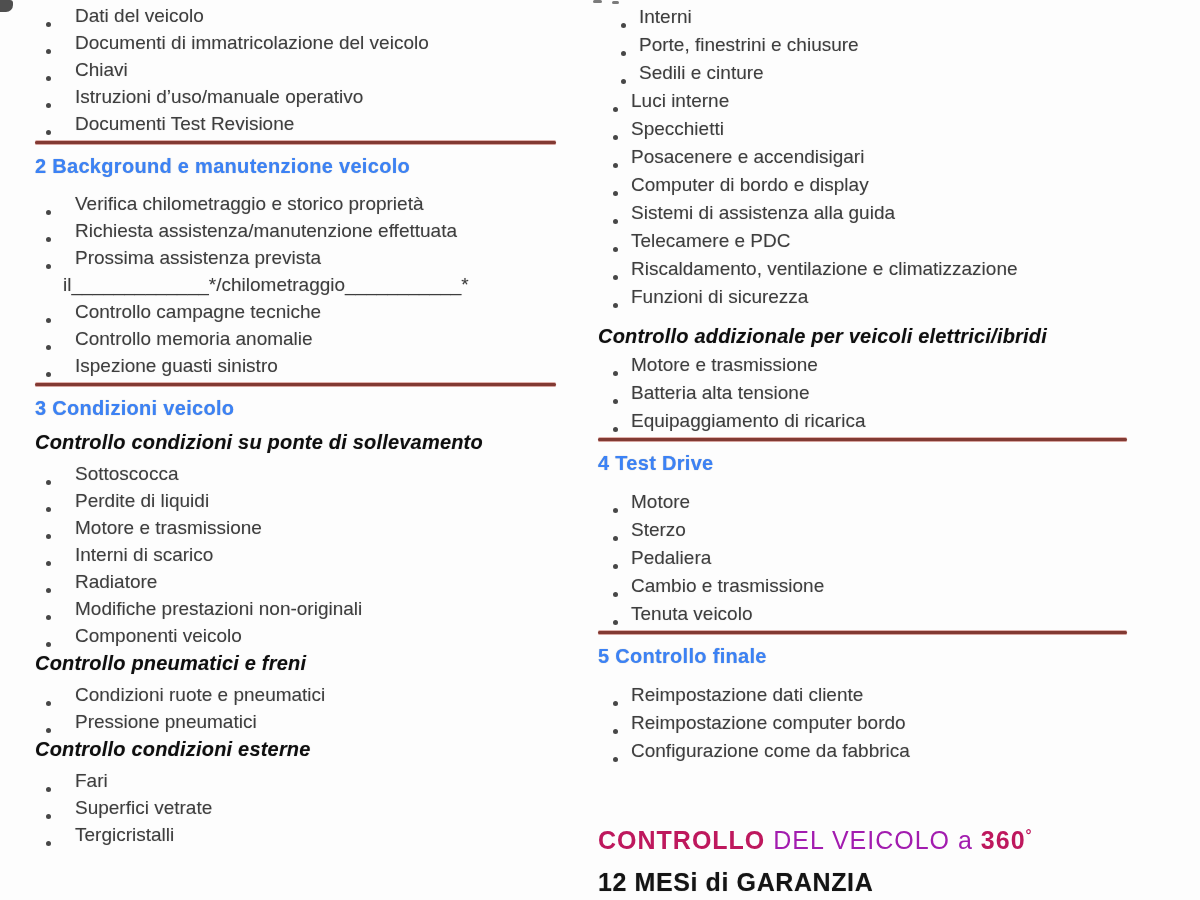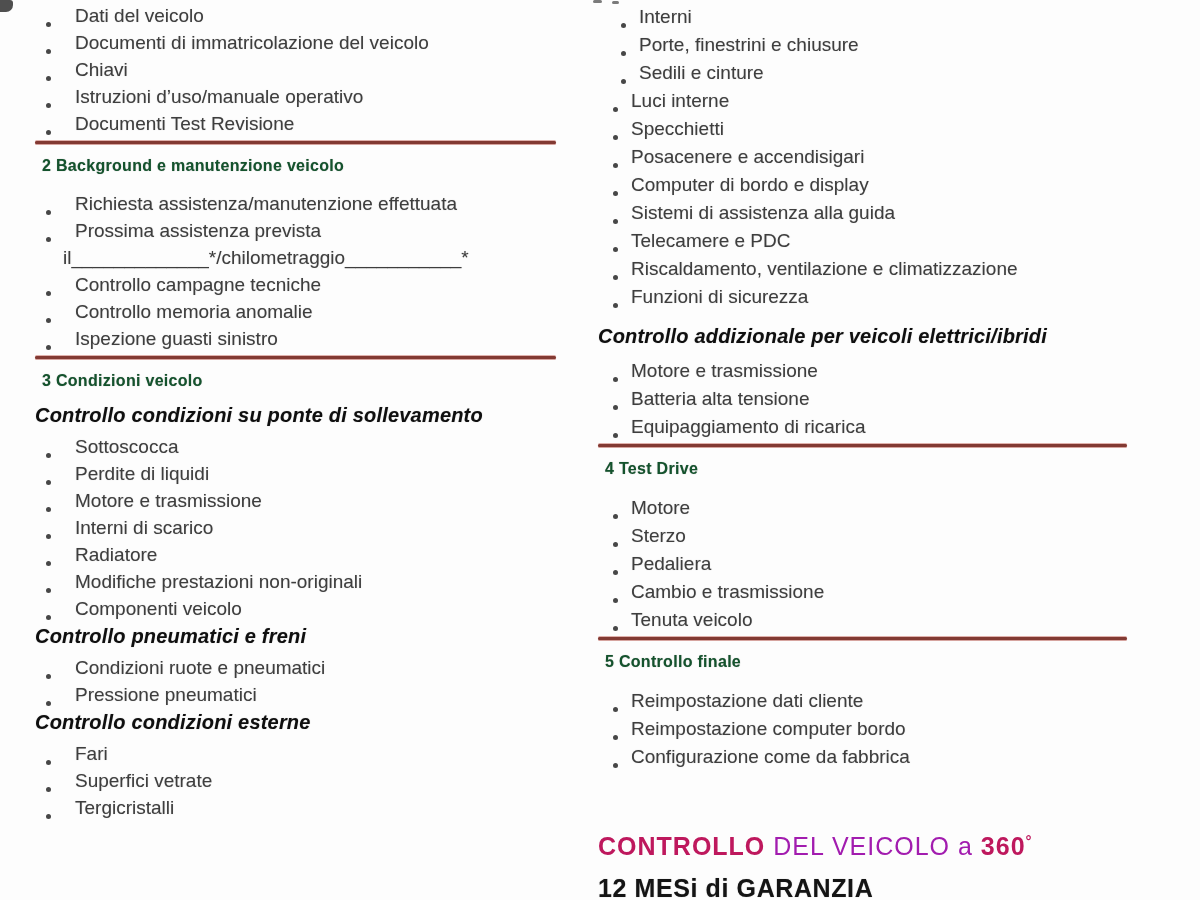--- a/index.html
+++ b/index.html
@@ -16,27 +16,27 @@
         text-shadow:0 0 1px rgba(90,90,90,.35);white-space:nowrap;}
   .col-right .item{min-height:28px;}
   .dot{width:5px;height:5px;border-radius:50%;background:#474747;flex:0 0 5px;}
   .col-left .dot{margin-left:11px;}
   .col-left .txt{margin-left:24px;}
   .col-right .dot{margin-left:15px;}
   .col-right .txt{margin-left:13px;}
   .col-right ul.first-list li:nth-child(-n+3) .dot{margin-left:23px;}
   .item.cont .txt2{margin-left:28px;}
 
-  h2.heading{font-size:16px;line-height:28px;font-weight:800;color:#14532d;
-     margin:0 0 8px 7px;letter-spacing:.3px;text-shadow:0 0 1px rgba(20,20,20,.35);white-space:nowrap;}
+  h2.heading{font-size:20px;line-height:28px;font-weight:800;color:#3b82f6;
+     margin:0 0 8px 0;letter-spacing:.3px;text-shadow:0 0 1px rgba(20,20,20,.35);white-space:nowrap;}
   .rule + h2.heading{margin-top:8px;}
   h3.subheading{font-size:20px;line-height:24px;font-weight:700;font-style:italic;color:#0f0f0f;
      margin:4px 0 4px 0;letter-spacing:.2px;text-shadow:0 0 1px rgba(20,20,20,.3);white-space:nowrap;}
   h2.heading + h3.subheading{margin-top:6px;}
-  .col-right h3.subheading{margin-top:16px;margin-bottom:6px;}
+  .col-right h3.subheading{margin-top:16px;margin-bottom:0;}
 
   .rule{height:3px;margin:6px 0 8px 0;border-radius:2px;background:#823a33;
      box-shadow:0 -1px 0 #e0b1ac, 0 1px 0 #d6a49f;}
   .col-left .rule{width:521px;}
   .col-right .rule{width:529px;}
 
   .gap{height:42px;}
   p.rich{margin:16px 0 0 0;font-size:25px;line-height:30px;letter-spacing:1px;white-space:nowrap;}
   p.rich .b{font-weight:800;color:#be185d;}
   p.rich .r{font-weight:400;color:#a21caf;}
@@ -77,20 +77,24 @@
         <li class="item">
           <span class="dot"></span>
           <span class="txt">Documenti Test Revisione</span>
         </li>
       </ul>
       <div class="rule"></div>
       <h2 class="heading">2 Background e manutenzione veicolo</h2>
       <ul class="bullet-list">
         <li class="item">
           <span class="dot"></span>
+          <span class="txt">Verifica chilometraggio e storico proprietà</span>
+        </li>
+        <li class="item">
+          <span class="dot"></span>
           <span class="txt">Richiesta assistenza/manutenzione effettuata</span>
         </li>
       </ul>
       <div>
         <div class="item">
           <span class="dot"></span>
           <span class="txt">Prossima assistenza prevista</span>
         </div>
         <div class="item cont">
           <span class="txt2">il_____________*/chilometraggio___________*</span>

